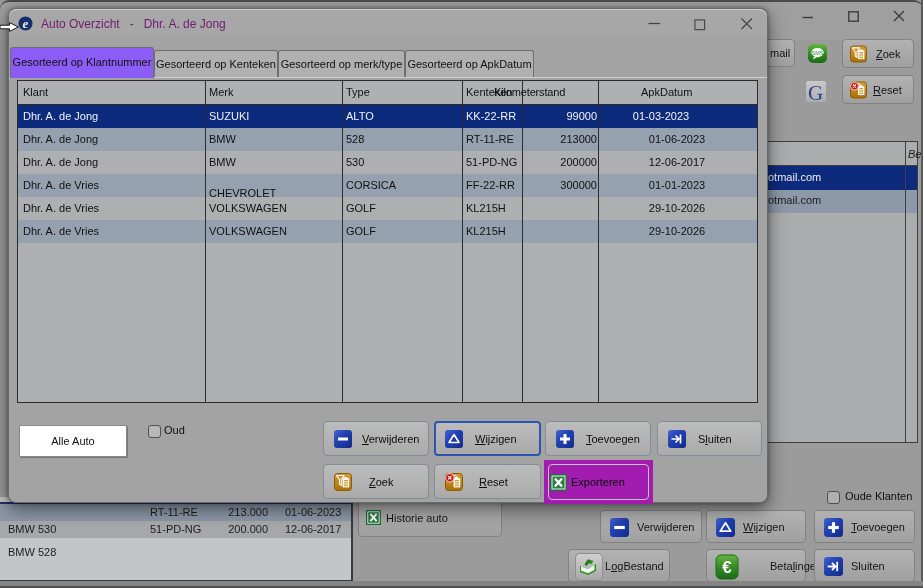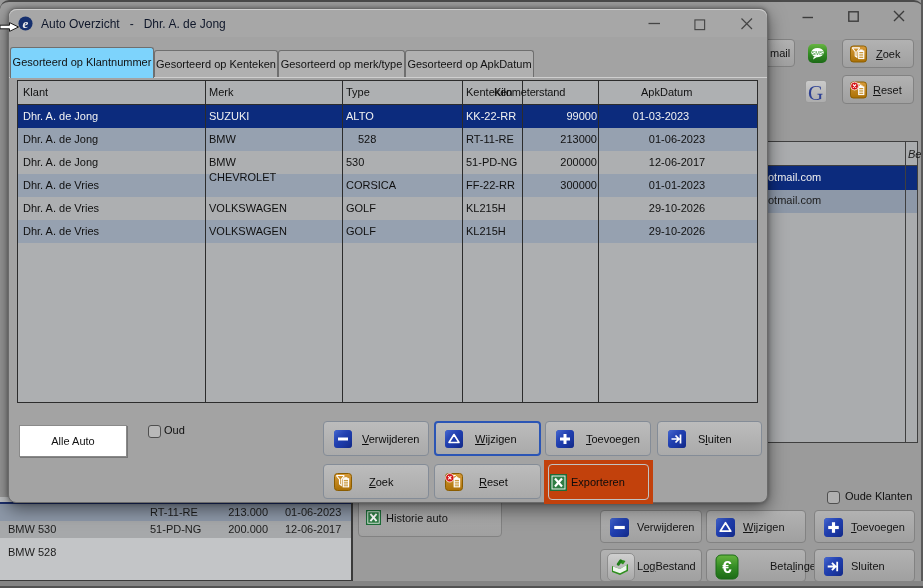--- a/index.html
+++ b/index.html
@@ -18,21 +18,21 @@
   .bgtbl{box-sizing:border-box;}
   .rowsteel{background:#8d98a8;}
   .rowsilver{background:#a6a8aa;}
   .rownavy{background:#0c2b7d;}
   .bgtxt{position:absolute;font-size:11px;color:#1c1c1c;white-space:nowrap;}
   
   #dlg{left:8px;top:8px;width:760px;height:495px;background:#a3a3a3;
        border:1px solid #6a6a6a;border-radius:8px;box-sizing:border-box;
        box-shadow:0 6px 18px rgba(0,0,0,0.5), 0 0 4px rgba(0,0,0,0.35);}
   #dlgtitle{left:0;top:0;width:100%;height:28px;background:#a7a7a7;border-radius:8px 8px 0 0;box-shadow:inset 0 1px 0 rgba(255,255,255,.45);}
-  #dlgtitle .txt{position:absolute;left:32px;top:8px;font-size:12px;color:#0f172a;white-space:nowrap;}
+  #dlgtitle .txt{position:absolute;left:32px;top:8px;font-size:12px;color:#701a75;white-space:nowrap;}
   
   .tab{position:absolute;box-sizing:border-box;background:#b0b0b0;white-space:nowrap;
        border:1px solid #6f6f6f;border-bottom:none;border-radius:3px 3px 0 0;
        font-size:11px;color:#111;text-align:center;}
   
   #dtable{left:8px;top:71px;width:741px;height:323px;background:#adafb1;
           border:1px solid #2c2c2c;box-sizing:border-box;}
   .col{position:absolute;top:0;width:1px;height:100%;background:#2c2c2c;}
   .hrow{position:absolute;left:0;top:0;width:100%;height:24px;background:#aeb0b2;border-bottom:1px solid #2c2c2c;box-sizing:border-box;}
   .drow{position:absolute;left:0;width:100%;height:23px;}
@@ -172,21 +172,21 @@
   </div>
   <div class="bgbtn abs" style="left:814px;top:510px;width:101px;height:33px;">
     <svg class="icon" style="left:9px;top:7px;position:absolute" width="19" height="19" viewBox="0 0 18 18">
         <rect width="18" height="18" rx="3.5" fill="#1d3cab"></rect>
         <rect width="18" height="18" rx="3.5" fill="url(#gb)"></rect>
         <rect x="4" y="7.5" width="10" height="3" fill="#fff"></rect>
         <rect x="7.5" y="4" width="3" height="10" fill="#fff"></rect>
       </svg>
     <div class="lbl" style="left:36px;top:10px;"><u>T</u>oevoegen</div>
   </div>
-  <div class="bgbtn abs" style="left:600px;top:549px;width:102px;height:33px;">
+  <div class="bgbtn abs" style="left:568px;top:549px;width:102px;height:33px;">
     <div class="abs" style="left:6px;top:3px;width:26px;height:26px;background:linear-gradient(#cfcfcf,#a8a8a8);border:1px solid #8e8e8e;border-radius:5px;"></div>
     <svg class="icon" style="left:9px;top:7px;position:absolute" width="20" height="19" viewBox="0 0 20 19">
       <path d="M2 9l8 3 8-5v7l-8 4-8-3z" fill="#2f8f1f"></path>
       <path d="M3 9.5l7 2.5 6.5-4v5l-6.5 3.3-7-2.6z" fill="#eef7ee"></path>
       <path d="M10 5.5 12.5 3l3 1-2.5 3.5z" fill="#2f8f1f"></path>
       <rect x="8" y="2" width="3" height="7" rx="1.2" transform="rotate(35 9.5 5.5)" fill="#1f7d1a"></rect>
     </svg>
     <div class="lbl" style="left:36px;top:10px;">L<u>og</u>Bestand</div>
   </div>
   <div class="bgbtn abs" style="left:706px;top:549px;width:100px;height:33px;">
@@ -219,21 +219,21 @@
         <path d="M0.5 1.5h11.5" stroke="#454545" stroke-width="1.3" fill="none"></path>
       </svg>
     <svg class="icon" style="left:685px;top:10px" width="12" height="12" viewBox="0 0 13 13">
         <rect x="1" y="1" width="10.5" height="10.5" fill="none" stroke="#454545" stroke-width="1.2"></rect>
       </svg>
     <svg class="icon" style="left:731px;top:8px" width="14" height="14" viewBox="0 0 14 14">
         <path d="M1.5 1.5 12 12 M12 1.5 1.5 12" stroke="#454545" stroke-width="1.2" fill="none"></path>
       </svg>
   </div>
   <div class="abs" id="dlgtabs">
-    <div class="tab" style="left:1px;top:38px;width:144px;height:31px;line-height:29px;background:#7dd3fc;z-index:2;">Gesorteerd op Klantnummer</div>
+    <div class="tab" style="left:1px;top:38px;width:144px;height:31px;line-height:29px;background:#8b5cf6;z-index:2;">Gesorteerd op Klantnummer</div>
     <div class="tab" style="left:145px;top:41px;width:124px;height:28px;line-height:26px;">Gesorteerd op Kenteken</div>
     <div class="tab" style="left:269px;top:41px;width:127px;height:28px;line-height:26px;">Gesorteerd op merk/type</div>
     <div class="tab" style="left:396px;top:41px;width:129px;height:28px;line-height:26px;">Gesorteerd op ApkDatum</div>
     <div class="abs" style="left:0;top:68px;width:758px;height:1px;background:#cfcfcf;"></div>
   </div>
   <div class="abs" id="dtable">
     <div class="hrow"></div>
     <div class="drow rownavy" style="top:24px;"></div>
     <div class="drow rowsteel" style="top:47px;background:#96a1b0;"></div>
     <div class="drow rowsilver" style="top:70px;background:#adafb1;"></div>
@@ -255,34 +255,34 @@
 
     <div class="ctw" style="left:5px;top:29px;">Dhr. A. de Jong</div>
     <div class="ctw" style="left:191px;top:29px;">SUZUKI</div>
     <div class="ctw" style="left:328px;top:29px;">ALTO</div>
     <div class="ctw" style="left:448px;top:29px;">KK-22-RR</div>
     <div class="ctw" style="left:504px;top:29px;width:75px;text-align:right;">99000</div>
     <div class="ctw" style="left:580px;top:29px;width:126px;text-align:center;">01-03-2023</div>
 
     <div class="ct" style="left:5px;top:52px;">Dhr. A. de Jong</div>
     <div class="ct" style="left:191px;top:52px;">BMW</div>
-    <div class="ct" style="left:328px;top:52px;margin-left:12px;">528</div>
+    <div class="ct" style="left:328px;top:52px;">528</div>
     <div class="ct" style="left:448px;top:52px;">RT-11-RE</div>
     <div class="ct" style="left:504px;top:52px;width:75px;text-align:right;">213000</div>
     <div class="ct" style="left:580px;top:52px;width:158px;text-align:center;">01-06-2023</div>
 
     <div class="ct" style="left:5px;top:75px;">Dhr. A. de Jong</div>
     <div class="ct" style="left:191px;top:75px;">BMW</div>
     <div class="ct" style="left:328px;top:75px;text-align:center;">530</div>
     <div class="ct" style="left:448px;top:75px;">51-PD-NG</div>
     <div class="ct" style="left:504px;top:75px;width:75px;text-align:right;">200000</div>
     <div class="ct" style="left:580px;top:75px;width:158px;text-align:center;">12-06-2017</div>
 
     <div class="ct" style="left:5px;top:98px;">Dhr. A. de Vries</div>
-    <div class="ct" style="left:191px;top:90px;">CHEVROLET</div>
+    <div class="ct" style="left:191px;top:106px;">CHEVROLET</div>
     <div class="ct" style="left:328px;top:98px;">CORSICA</div>
     <div class="ct" style="left:448px;top:98px;">FF-22-RR</div>
     <div class="ct" style="left:504px;top:98px;width:75px;text-align:right;">300000</div>
     <div class="ct" style="left:580px;top:98px;width:158px;text-align:center;">01-01-2023</div>
 
     <div class="ct" style="left:5px;top:121px;">Dhr. A. de Vries</div>
     <div class="ct" style="left:191px;top:121px;">VOLKSWAGEN</div>
     <div class="ct" style="left:328px;top:121px;">GOLF</div>
     <div class="ct" style="left:448px;top:121px;">KL215H</div>
     <div class="ct" style="left:580px;top:121px;width:158px;text-align:center;">29-10-2026</div>
@@ -352,21 +352,21 @@
           <path d="M7.5 2.5h3.2M9.5 6.5l2.4-3.2" fill="none" stroke="#fff" stroke-width="1.1"></path>
           <rect x="8.6" y="5.2" width="6.6" height="9.2" fill="#fff"></rect>
           <rect x="10.2" y="4.2" width="3.2" height="1.6" fill="#fff"></rect>
           <path d="M9.8 7.4h4.2M9.8 9.2h4.2M9.8 11h4.2M9.8 12.8h4.2" stroke="#c08514" stroke-width="0.9"></path>
           <circle cx="4.8" cy="4.8" r="4.2" fill="#d31414" stroke="#fff" stroke-width="0.8"></circle>
           <path d="M3.2 3.2l3.2 3.2M6.4 3.2 3.2 6.4" stroke="#fff" stroke-width="1.2"></path>
         </svg>
       <div class="lbl" style="left:44px;top:11px;"><u>R</u>eset</div>
     </div>
 
-    <div class="abs" style="left:535px;top:451px;width:109px;height:44px;background:#c2410c;">
+    <div class="abs" style="left:535px;top:451px;width:109px;height:44px;background:#a21caf;">
       <div class="abs" style="left:4px;top:4px;right:4px;bottom:4px;border:1px solid #c2c2c2;border-radius:4px;"></div>
       <svg class="icon" style="left:6px;top:14px" width="17" height="17" viewBox="0 0 17 17">
           <rect width="17" height="17" fill="#1d6e38"></rect>
           <rect x="1.5" y="1.5" width="14" height="14" fill="#e9f2ea"></rect>
           <rect x="2.5" y="2.5" width="12" height="12" fill="#2e7d44"></rect>
           <path d="M5 4.5 12 12.5M12 4.5 5 12.5" stroke="#fff" stroke-width="2.2"></path>
         </svg>
       <div class="lbl" style="position:absolute;left:27px;top:16px;font-size:11px;color:#0c0c0c;">Exporteren</div>
     </div>
   </div>

